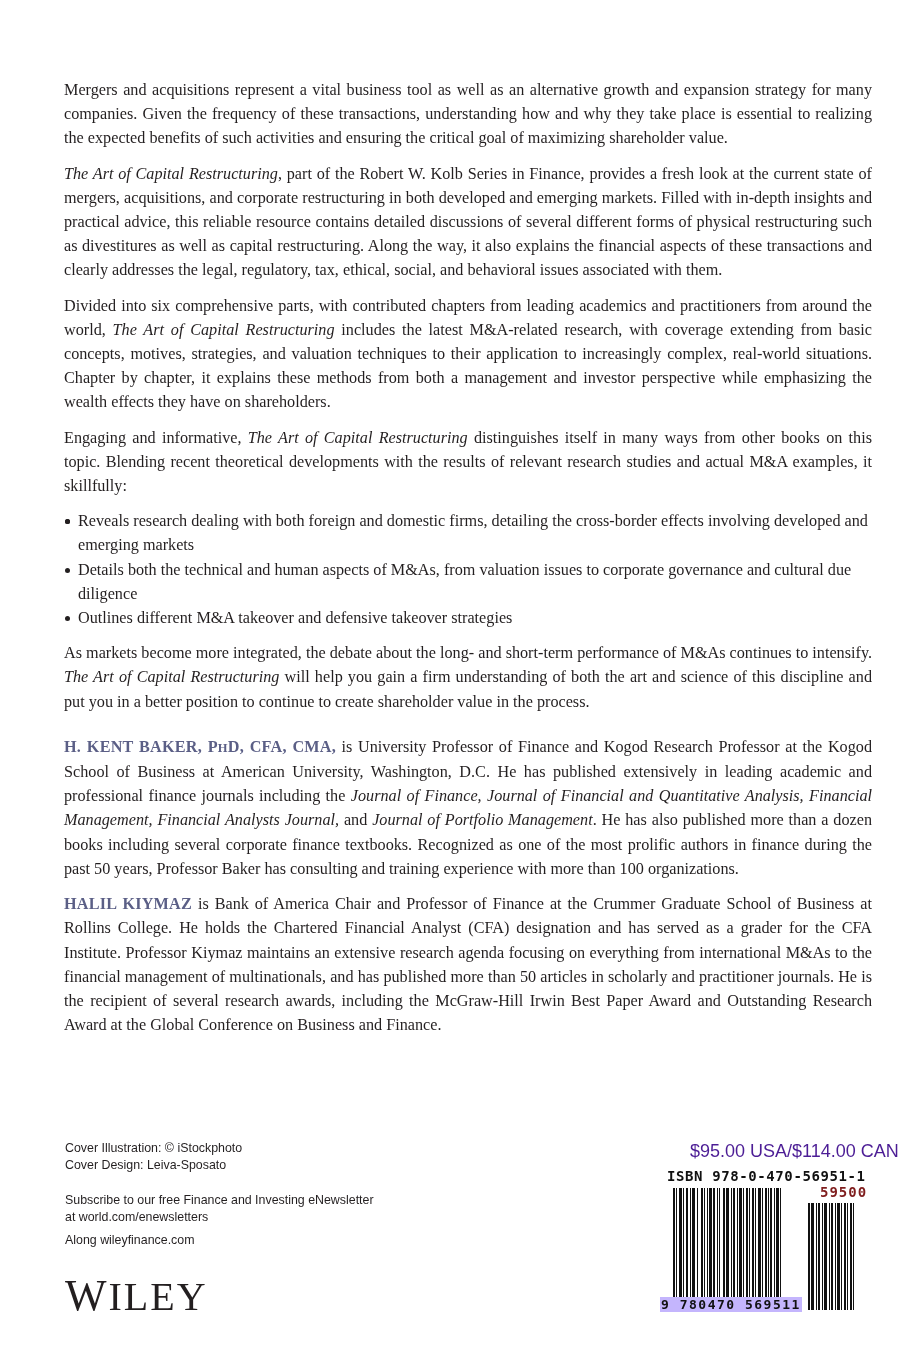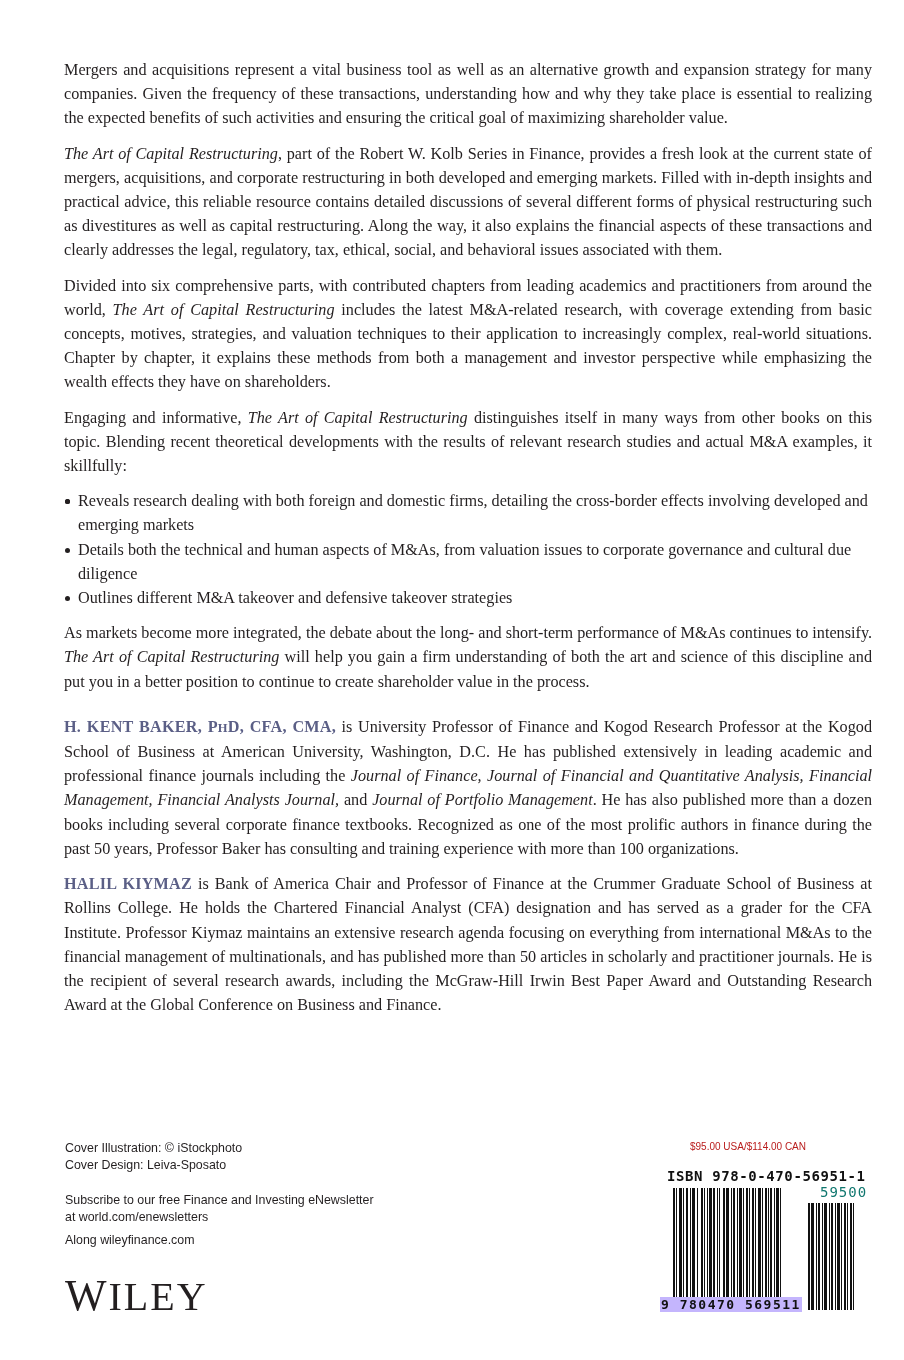--- a/index.html
+++ b/index.html
@@ -1,37 +1,37 @@
 <!DOCTYPE html>
 <html><head>
 <meta charset="utf-8">
 <style>
   html, body { margin: 0; padding: 0; background: #ffffff; }
   body { width: 904px; height: 1360px; position: relative; overflow: hidden; color: #231f20; }
-  .page { position: absolute; left: 64px; top: 58px; width: 808px; font-family: "Liberation Serif", "DejaVu Serif", serif; font-size: 16.2px; line-height: 24.2px; text-align: justify; }
+  .page { position: absolute; left: 64px; top: 78px; width: 808px; font-family: "Liberation Serif", "DejaVu Serif", serif; font-size: 16.2px; line-height: 24.2px; text-align: justify; }
   .page p { margin: 0 0 11px 0; }
   .page em { font-style: italic; }
   ul.bullets { list-style: none; margin: 0 0 11px 0; padding: 0; }
   ul.bullets li { position: relative; padding-left: 14px; text-align: left; }
   ul.bullets li .dot { position: absolute; left: 1px; top: 10px; width: 5px; height: 5px; border-radius: 50%; background: #231f20; }
   .author-name { color: #5b5f86; font-weight: bold; letter-spacing: 0.2px; }
   .author-name .sc { font-size: 12.5px; }
   .bio { margin-top: 21px !important; }
   .footer-left { position: absolute; left: 65px; top: 1140px; font-family: "Liberation Sans", "DejaVu Sans", sans-serif; font-size: 12.4px; line-height: 16.5px; color: #231f20; }
   .footer-left .blk { margin-bottom: 19px; }
   .footer-left .blk2 { margin-bottom: 7px; }
   .wiley { position: absolute; left: 65px; top: 1276px; font-family: "Liberation Serif", "DejaVu Serif", serif; font-size: 40px; line-height: 40px; letter-spacing: 2px; color: #231f20; font-weight: normal; }
   .wiley .big { font-size: 44px; }
-  .price { position: absolute; left: 690px; top: 1141px; font-family: "Liberation Sans", "DejaVu Sans", sans-serif; font-size: 10px; color: #b91c1c; }
+  .price { position: absolute; left: 690px; top: 1141px; font-family: "Liberation Sans", "DejaVu Sans", sans-serif; font-size: 18px; color: #4c1d95; }
   .isbn { position: absolute; left: 667px; top: 1168px; font-family: "DejaVu Sans Mono", "Liberation Mono", monospace; font-size: 14px; font-weight: bold; letter-spacing: 0.6px; color: #111; }
   .barcode-main { position: absolute; left: 673px; top: 1188px; width: 132px; height: 122px; display: flex; align-items: stretch; }
   .barcode-addon { position: absolute; left: 808px; top: 1203px; width: 64px; height: 107px; display: flex; align-items: stretch; }
   .bar { background: #111; height: 100%; }
   .gap { height: 100%; }
-  .addon-num { position: absolute; left: 820px; top: 1184px; font-family: "DejaVu Sans Mono", "Liberation Mono", monospace; font-size: 14px; font-weight: normal; letter-spacing: 1px; color: #0f766e; }
+  .addon-num { position: absolute; left: 820px; top: 1184px; font-family: "DejaVu Sans Mono", "Liberation Mono", monospace; font-size: 14px; font-weight: bold; letter-spacing: 1px; color: #7f1d1d; }
   .ean-num { position: absolute; left: 660px; top: 1297px; font-family: "DejaVu Sans Mono", "Liberation Mono", monospace; font-size: 13px; font-weight: bold; letter-spacing: 1.5px; color: #111; background: transparent; }
   .ean-num span.cover { background: #c4b5fd; padding: 0 1px; }
 </style>
 </head>
 <body>
 
 <div class="page">
   <p>Mergers and acquisitions represent a vital business tool as well as an alternative growth and expansion strategy for many companies. Given the frequency of these transactions, understanding how and why they take place is essential to realizing the expected benefits of such activities and ensuring the critical goal of maximizing shareholder value.</p>
 
   <p><em>The Art of Capital Restructuring</em><span>, part of the Robert W. Kolb Series in Finance, provides a fresh look at the current state of mergers, acquisitions, and corporate restructuring in both developed and emerging markets. Filled with in-depth insights and practical advice, this reliable resource contains detailed discussions of several different forms of physical restructuring such as divestitures as well as capital restructuring. Along the way, it also explains the financial aspects of these transactions and clearly addresses the legal, regulatory, tax, ethical, social, and behavioral issues associated with them.</span></p>

